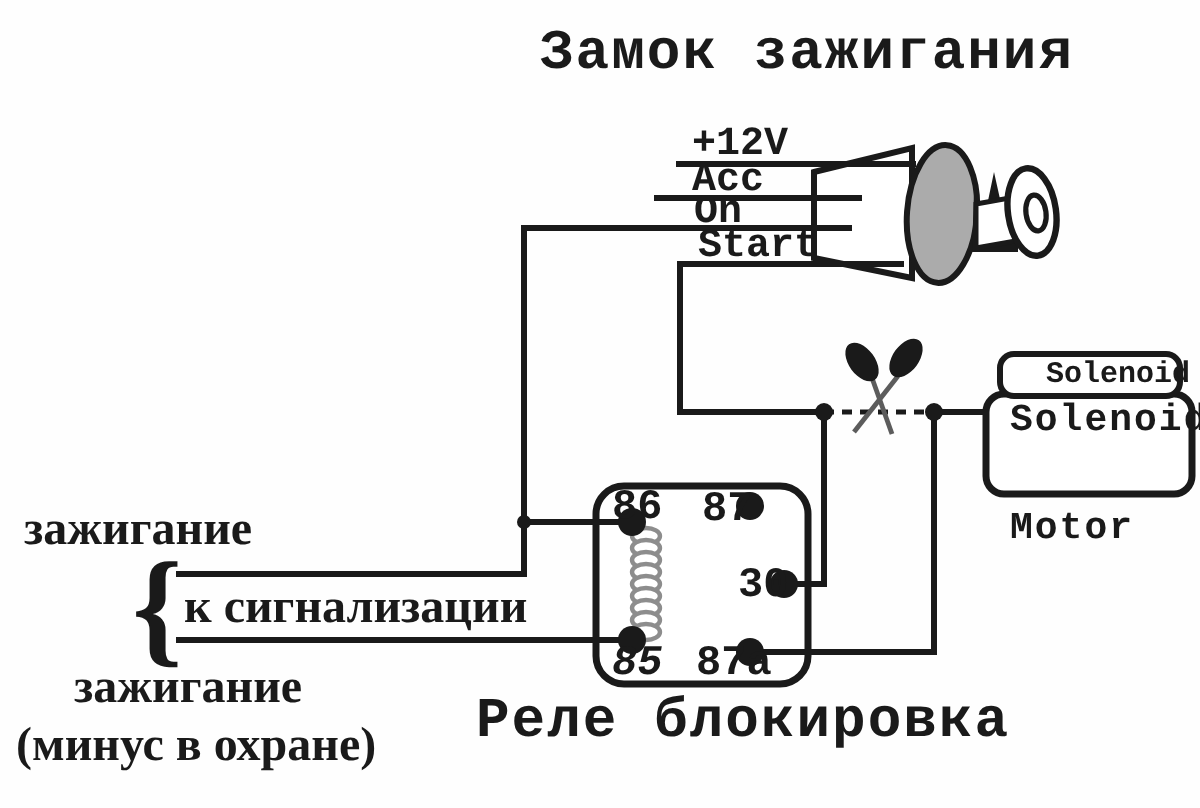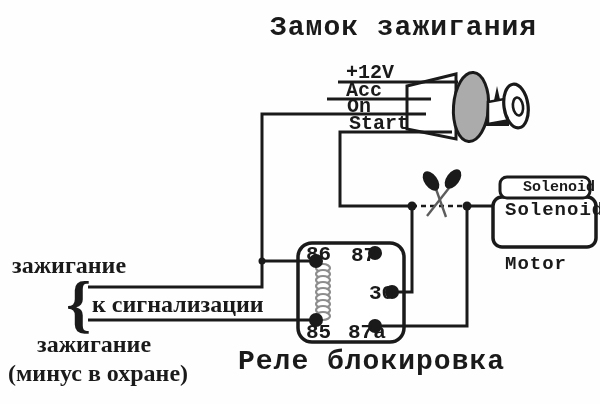--- a/index.html
+++ b/index.html
@@ -82,21 +82,21 @@
   <div class="t serif h1" style="left:238px;top:347px;">Реле блокировка</div>
 
   <div class="t mono term" style="left:346px;top:62px;">+12V</div>
   <div class="t mono term" style="left:346px;top:80px;">Acc</div>
   <div class="t mono term" style="left:347px;top:96px;">On</div>
   <div class="t mono term" style="left:349px;top:113px;">Start</div>
 
   <div class="t mono pin" style="left:306px;top:244px;">86</div>
   <div class="t mono pin" style="left:351px;top:245px;">87</div>
   <div class="t mono pin" style="left:369px;top:283px;">30</div>
-  <div class="t mono pin" style="left:306px;top:322px;">85</div>
+  <div class="t mono pin" style="left:306px;top:322px;font-style:italic;">85</div>
   <div class="t mono pin" style="left:348px;top:322px;">87a</div>
 
   <div class="t mono" style="left:500px;top:180px;width:90px;text-align:center;font-size:15px;padding-left:14px;">Solenoid</div>
   <div class="t mono" style="left:505px;top:201px;font-size:19px;letter-spacing:1px;">Solenoid</div>
   <div class="t mono" style="left:505px;top:223px;font-size:19px;letter-spacing:1px;margin-top:32px;">Motor</div>
 
   <div class="t serif lbl" style="left:12px;top:253px;">зажигание</div>
   <div class="t serif brace" style="left:66px;top:278px;">{</div>
   <div class="t serif lbl" style="left:92px;top:292px;">к сигнализации</div>
   <div class="t serif lbl" style="left:37px;top:332px;">зажигание</div>

